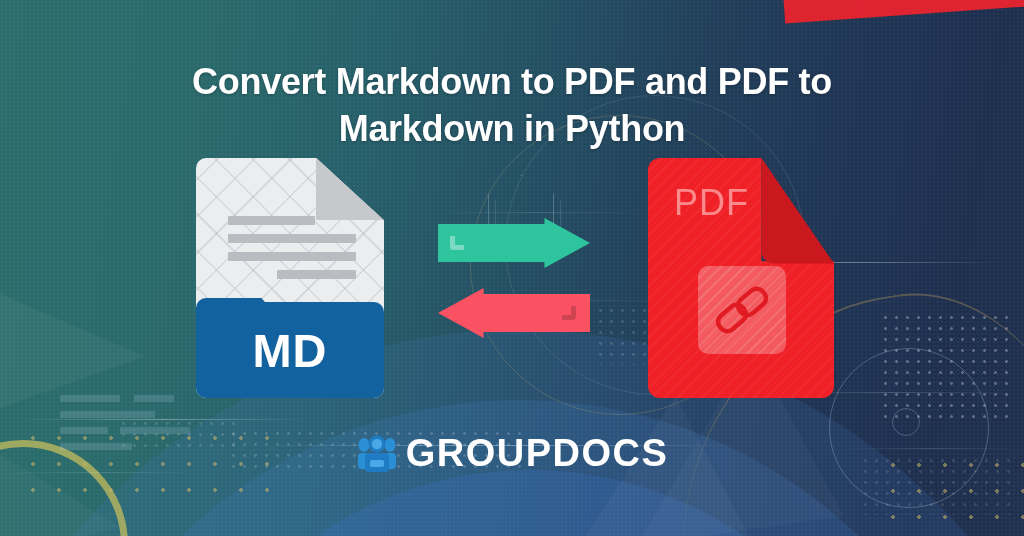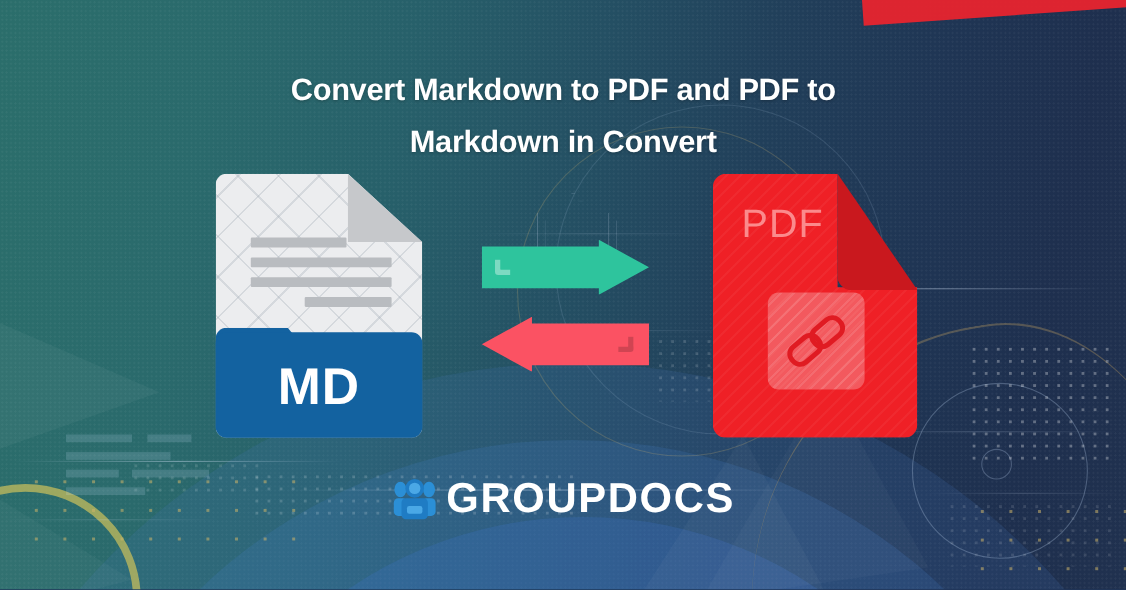--- a/index.html
+++ b/index.html
@@ -143,21 +143,21 @@
     border-top:2px solid rgba(180,150,95,.38);
     border-radius:58% 40% 0 0 / 100% 90% 0 0;
     transform:rotate(-9deg);
   }
 
   
   .title {
     position:absolute; left:0; top:58px; width:100%;
     text-align:center;
     color:#ffffff;
-    font-size:28px;
+    font-size:36px;
     font-weight:bold;
     line-height:47px;
     letter-spacing:-.3px;
     z-index:6;
     text-shadow:0 1px 3px rgba(0,0,0,.25);
   }
   .title span { display:block; }
 
   
   .md-icon {
@@ -348,21 +348,21 @@
       <div class="tb" style="left:0;   top:32px;width:48px;"></div>
       <div class="tb" style="left:60px; top:32px;width:70px;"></div>
       <div class="tb" style="left:0;   top:48px;width:72px;"></div>
     </div>
 
     <div class="red-top"></div>
   </div>
 
   <h1 class="title">
     <span>Convert Markdown to PDF and PDF to</span>
-    <span>Markdown in Convert</span>
+    <span>Markdown in Python</span>
   </h1>
 
   <div class="md-icon">
     <div class="md-page">
       <div class="md-hatch"></div>
       <div class="md-lines">
         <div class="md-line l1"></div>
         <div class="md-line l2"></div>
         <div class="md-line l3"></div>
         <div class="md-line l4"></div>

